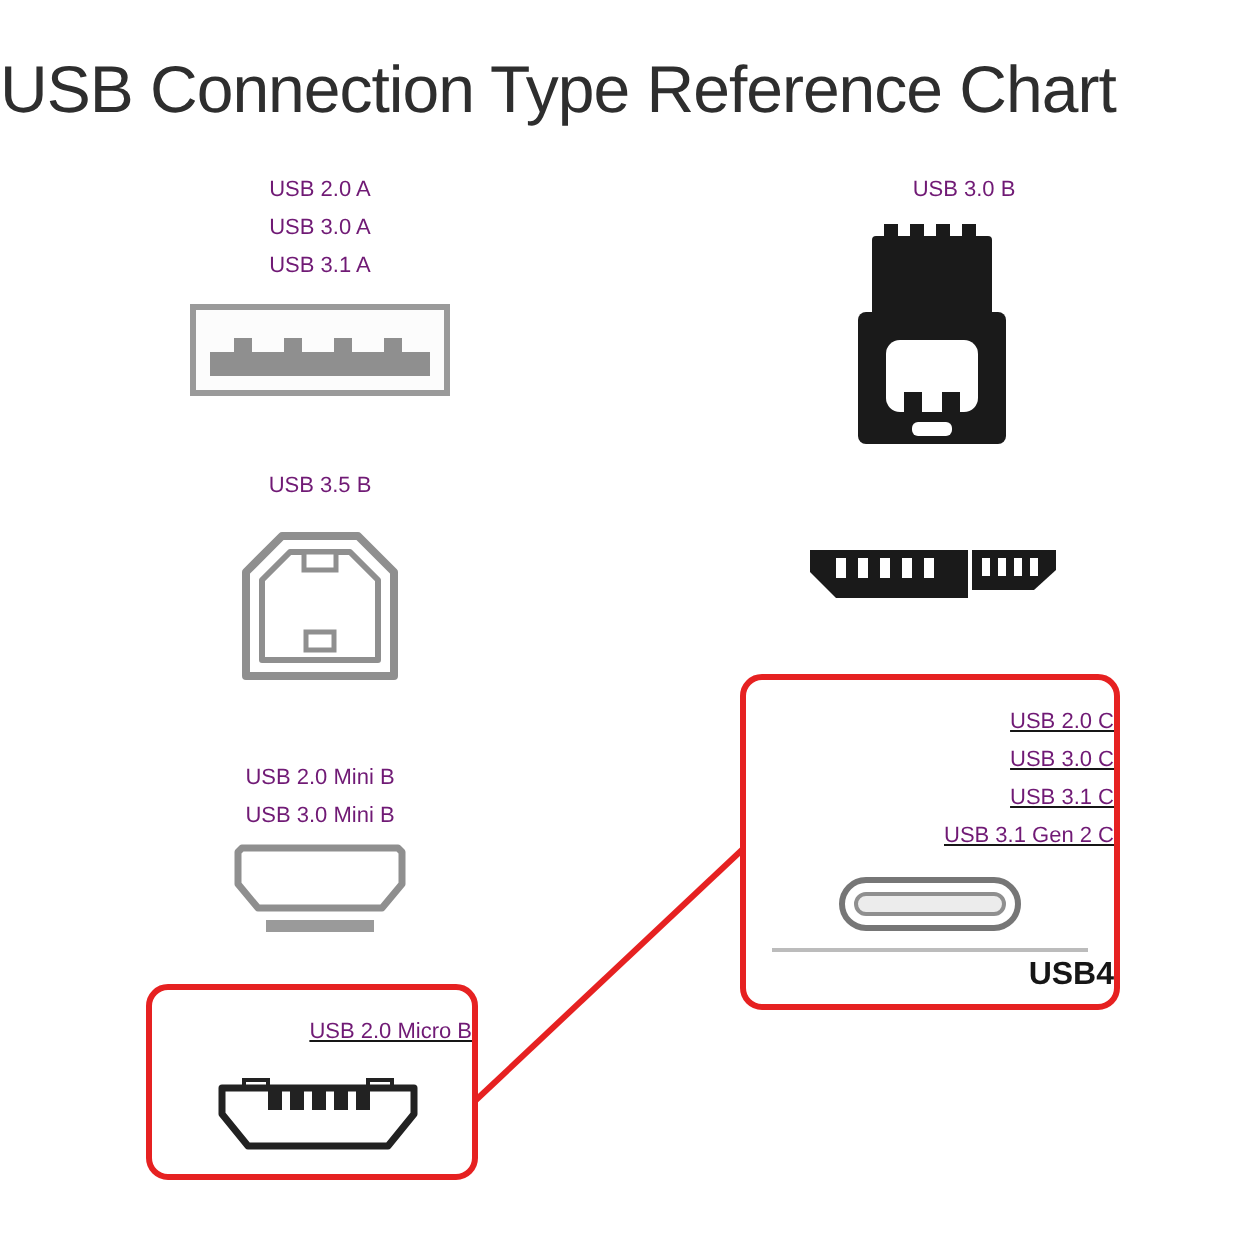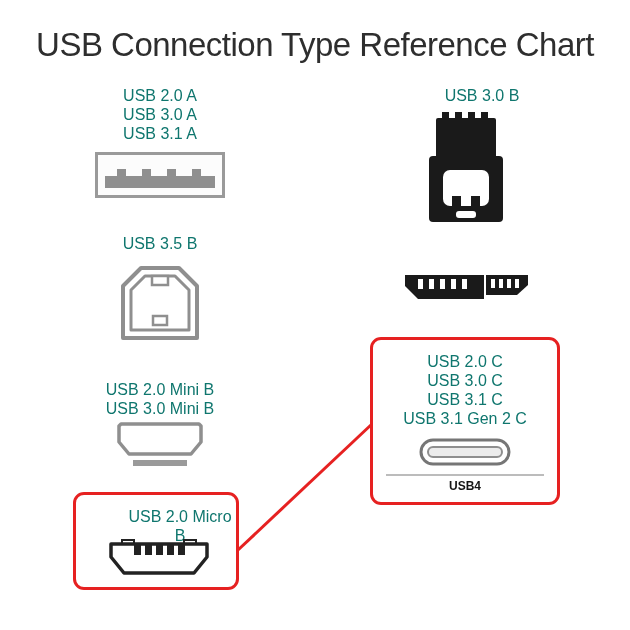--- a/index.html
+++ b/index.html
@@ -5,34 +5,34 @@
   * { margin:0; padding:0; box-sizing:border-box; }
   html,body { background:#ffffff; }
   body {
     width:630px; height:630px;
     font-family:"Liberation Sans", sans-serif;
     color:#161616;
   }
   .stage { position:relative; width:630px; height:630px; background:#fff; overflow:hidden; }
   .title {
     position:absolute; top:26px; left:0; width:630px;
-    text-align:center; font-size:33px; letter-spacing:-0.5px; color:#2e2e2e;
+    font-size:33px; letter-spacing:-0.5px; color:#2e2e2e;
     white-space:nowrap;
   }
   .labels { position:absolute; text-align:center; }
-  .label { font-size:16px; line-height:19px; color:#0f766e; }
+  .label { font-size:11px; line-height:19px; color:#701a75; }
   .svgbox { position:absolute; line-height:0; }
   .svgbox svg { display:block; width:100%; height:100%; }
   .redbox {
     position:absolute; border:3px solid #e62121; border-radius:11px;
-    background:#ffffff; text-align:center; z-index:2;
+    background:#ffffff; text-align:right; z-index:2;text-decoration:underline;
   }
   .callout { position:absolute; left:0; top:0; width:630px; height:630px; z-index:1; pointer-events:none; }
   .redbox .labels-inner { padding-top:12px; }
-  .usb4 { font-weight:bold; font-size:12px; color:#161616; position:absolute; left:0; right:0; }
+  .usb4 { font-weight:bold; font-size:16px; color:#161616; position:absolute; left:0; right:0; }
   .divider { position:absolute; left:13px; right:13px; border-top:2px solid #bcbcbc; }
 </style>
 </head>
 <body>
 
 <div class="stage">
 
   <div class="title">USB Connection Type Reference Chart</div>
 
   <svg class="callout" viewBox="0 0 630 630">

